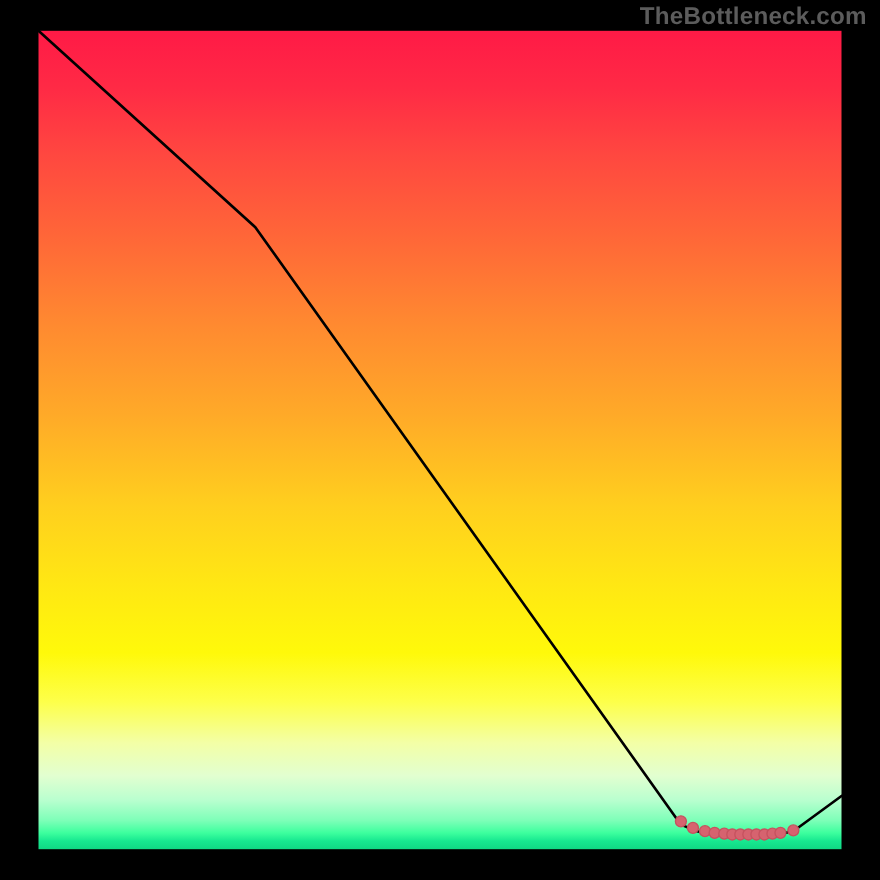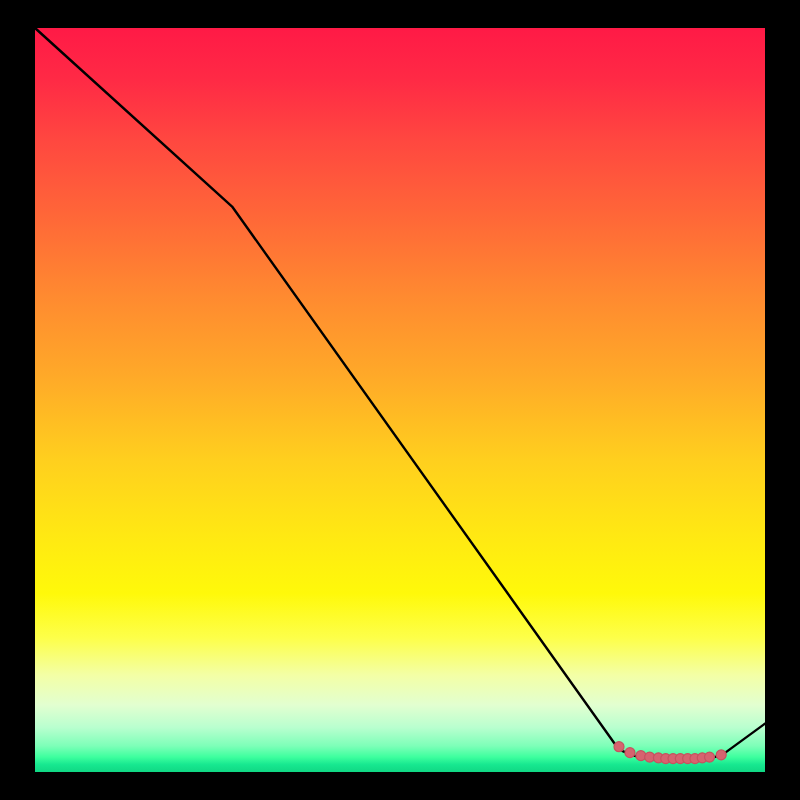--- a/index.html
+++ b/index.html
@@ -60,20 +60,21 @@
     top: 0;
     width: 730px;
     height: 744px;
     overflow: visible;
   }
 </style>
 </head>
 <body>
 
 <div class="frame">
+  <div class="watermark">TheBottleneck.com</div>
 
   <div class="plot-area">
     <svg class="overlay">
       <path id="curve-path" fill="none" stroke="#000000" stroke-width="2.4" stroke-linejoin="round" stroke-linecap="round" d="M0.00 0.00 L197.10 178.56 L584.00 721.68 L598.60 727.63 L613.20 730.61 L627.80 732.10 L642.40 732.10 L657.00 732.10 L671.60 730.61 L686.20 727.63 L730.00 695.64"></path>
       <g id="markers-group">
           <circle cx="584.00" cy="718.70" r="5.0" fill="#d6636f" stroke="#c6525f" stroke-width="1.2"></circle>
           <circle cx="594.95" cy="724.66" r="5.0" fill="#d6636f" stroke="#c6525f" stroke-width="1.2"></circle>
           <circle cx="605.90" cy="727.63" r="5.0" fill="#d6636f" stroke="#c6525f" stroke-width="1.2"></circle>
           <circle cx="614.66" cy="729.12" r="5.0" fill="#d6636f" stroke="#c6525f" stroke-width="1.2"></circle>
           <circle cx="623.42" cy="729.86" r="5.0" fill="#d6636f" stroke="#c6525f" stroke-width="1.2"></circle>

